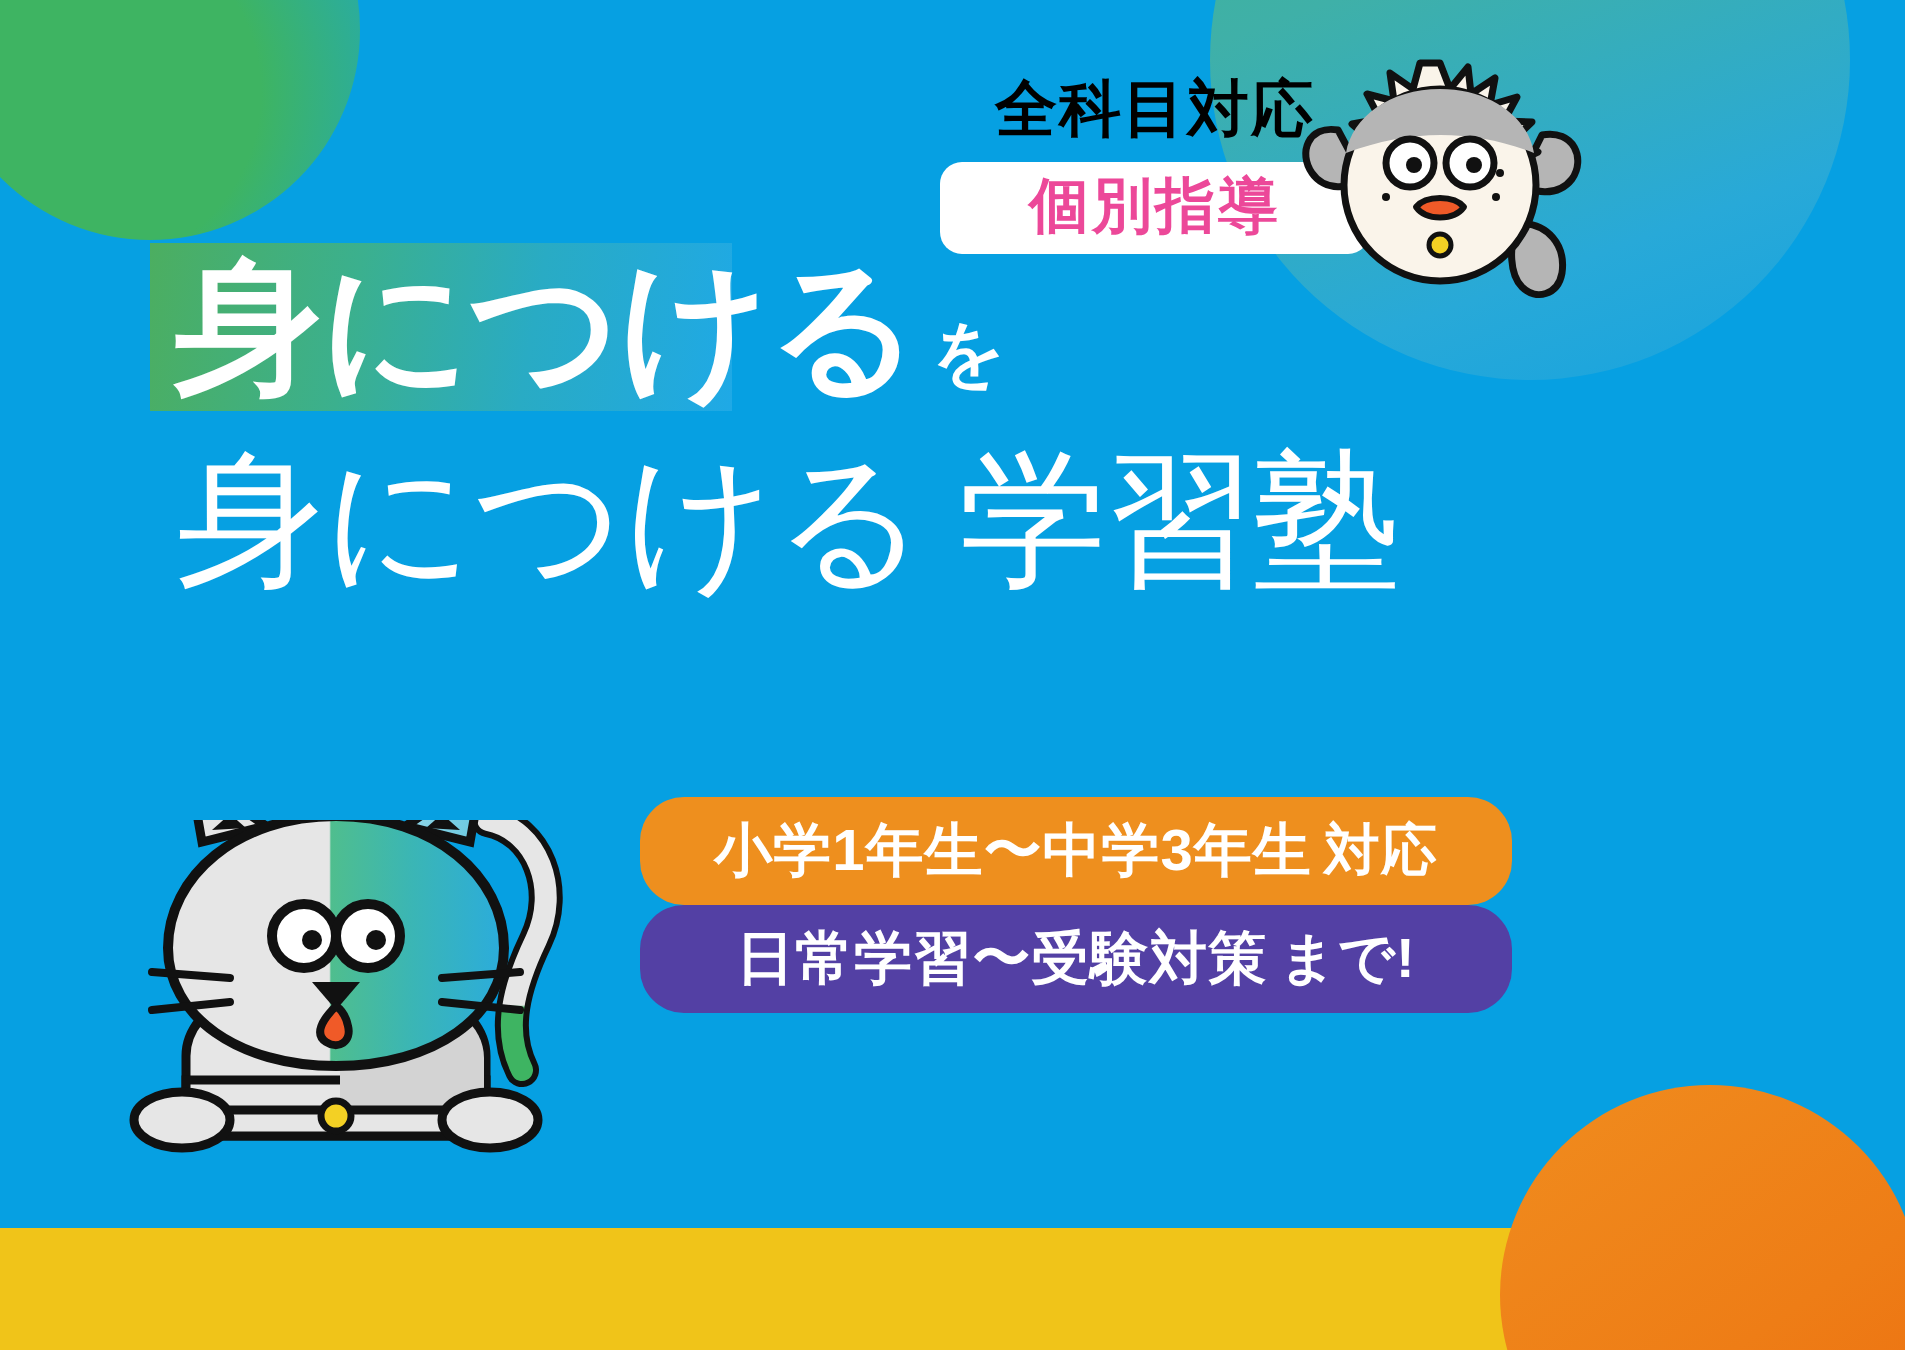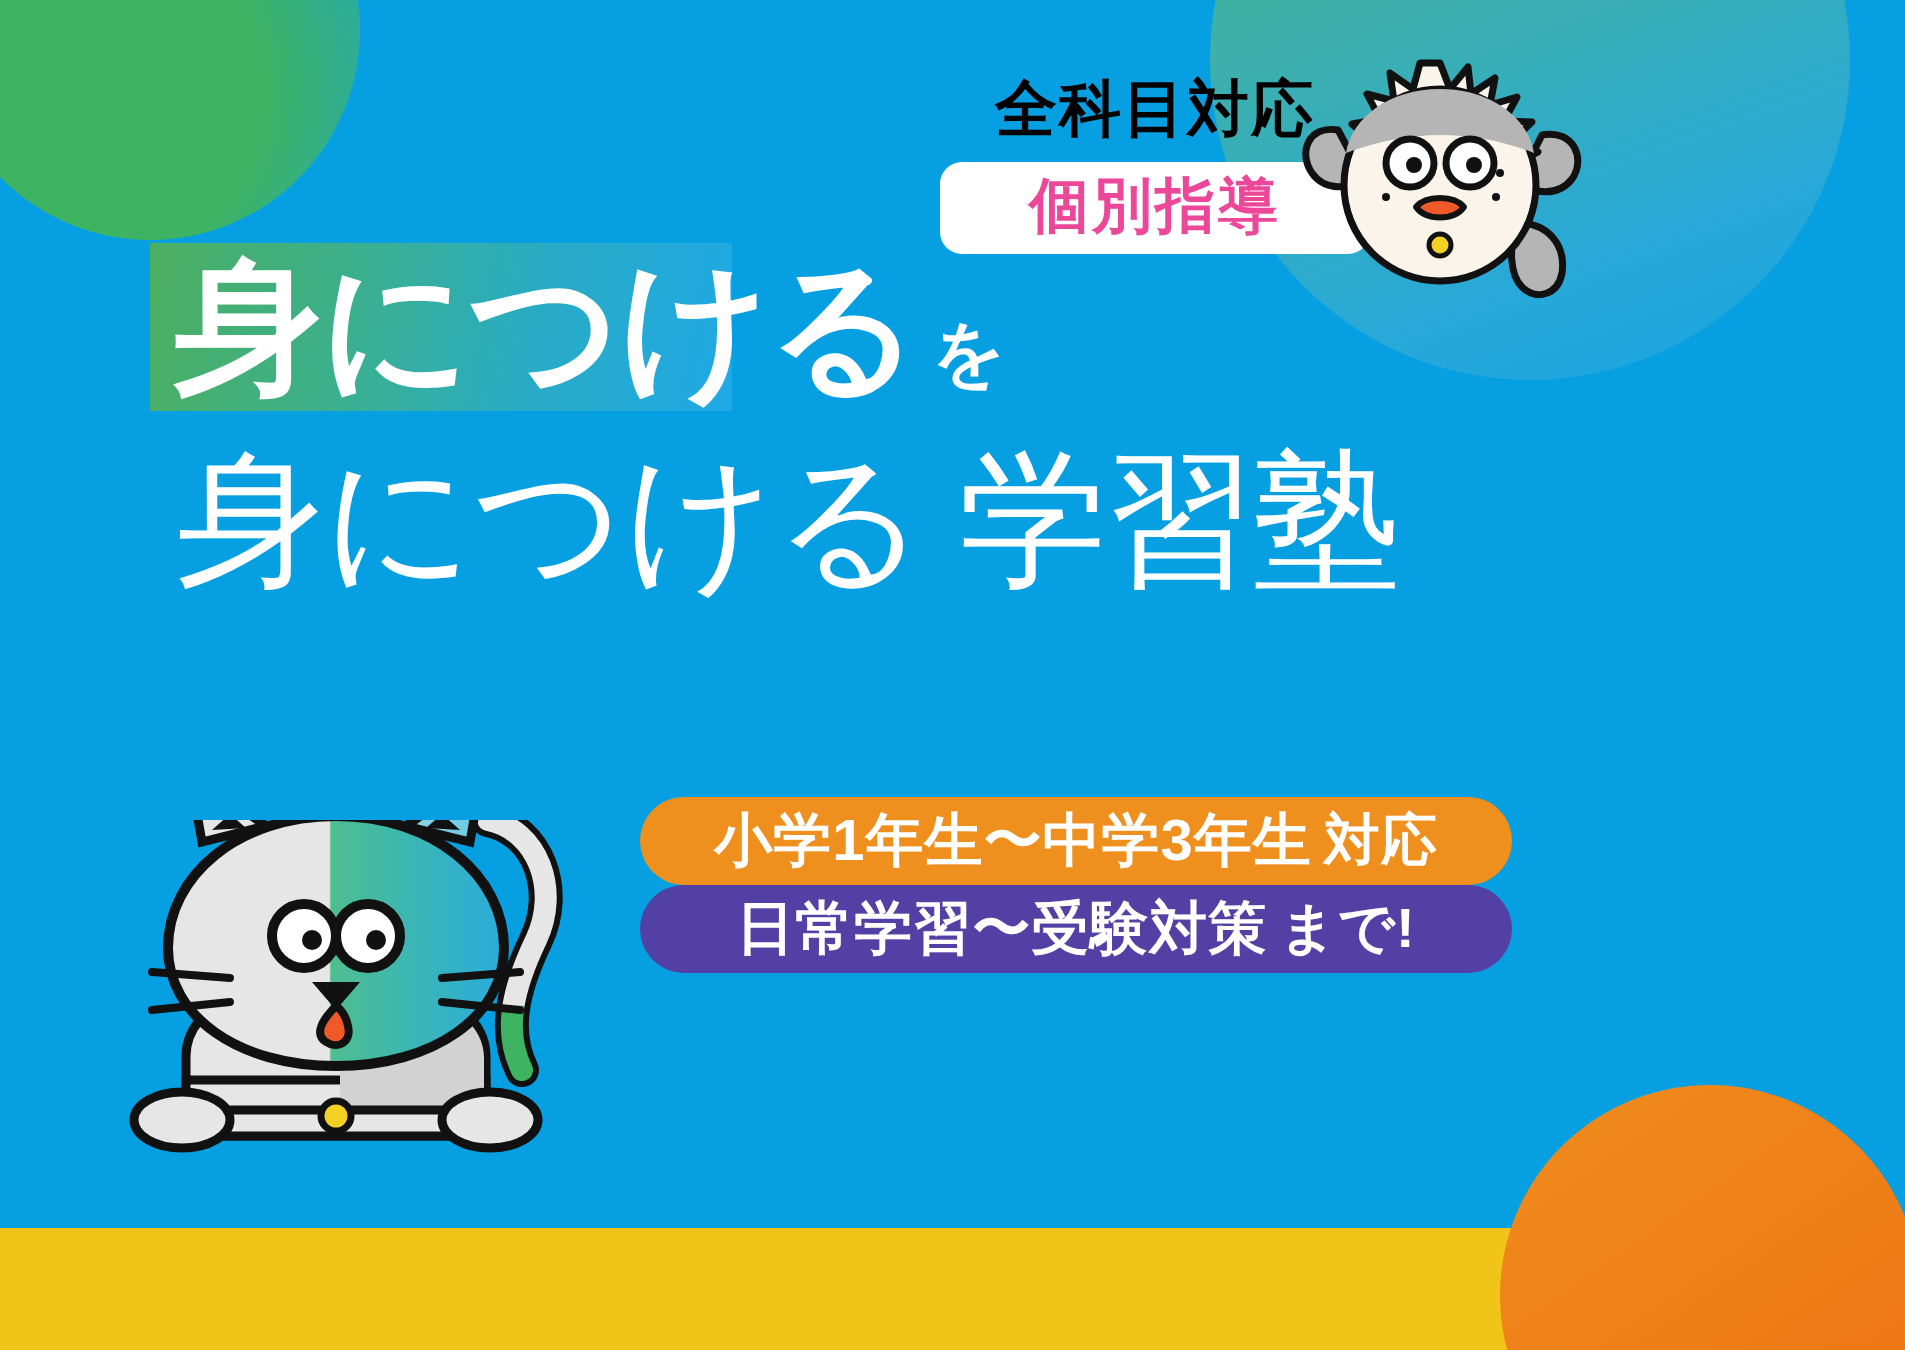--- a/index.html
+++ b/index.html
@@ -65,21 +65,21 @@
     margin-top:24px;
     color:#ffffff;font-size:148px;font-weight:normal;line-height:1.15;
     white-space:nowrap;letter-spacing:-1px;padding-left:26px;
   }
   .hl-gap{display:inline-block;width:34px;}
 
   
   .pills{position:absolute;left:640px;top:797px;}
   .pill{
     display:flex;align-items:center;justify-content:center;
-    border-radius:44px;height:88px;width:872px;
+    border-radius:44px;height:108px;width:872px;
     color:#ffffff;font-weight:bold;white-space:nowrap;
   }
   .pill-orange{background:#EE8F1E;}
   .pill-purple{background:#5340A4;}
   .pill-main{font-size:58px;letter-spacing:1px;}
   .pill-suffix{font-size:56px;padding-left:12px;letter-spacing:1px;}
 
   
   .mascot{position:absolute;}
   .cat{left:90px;top:820px;width:560px;height:430px;}

